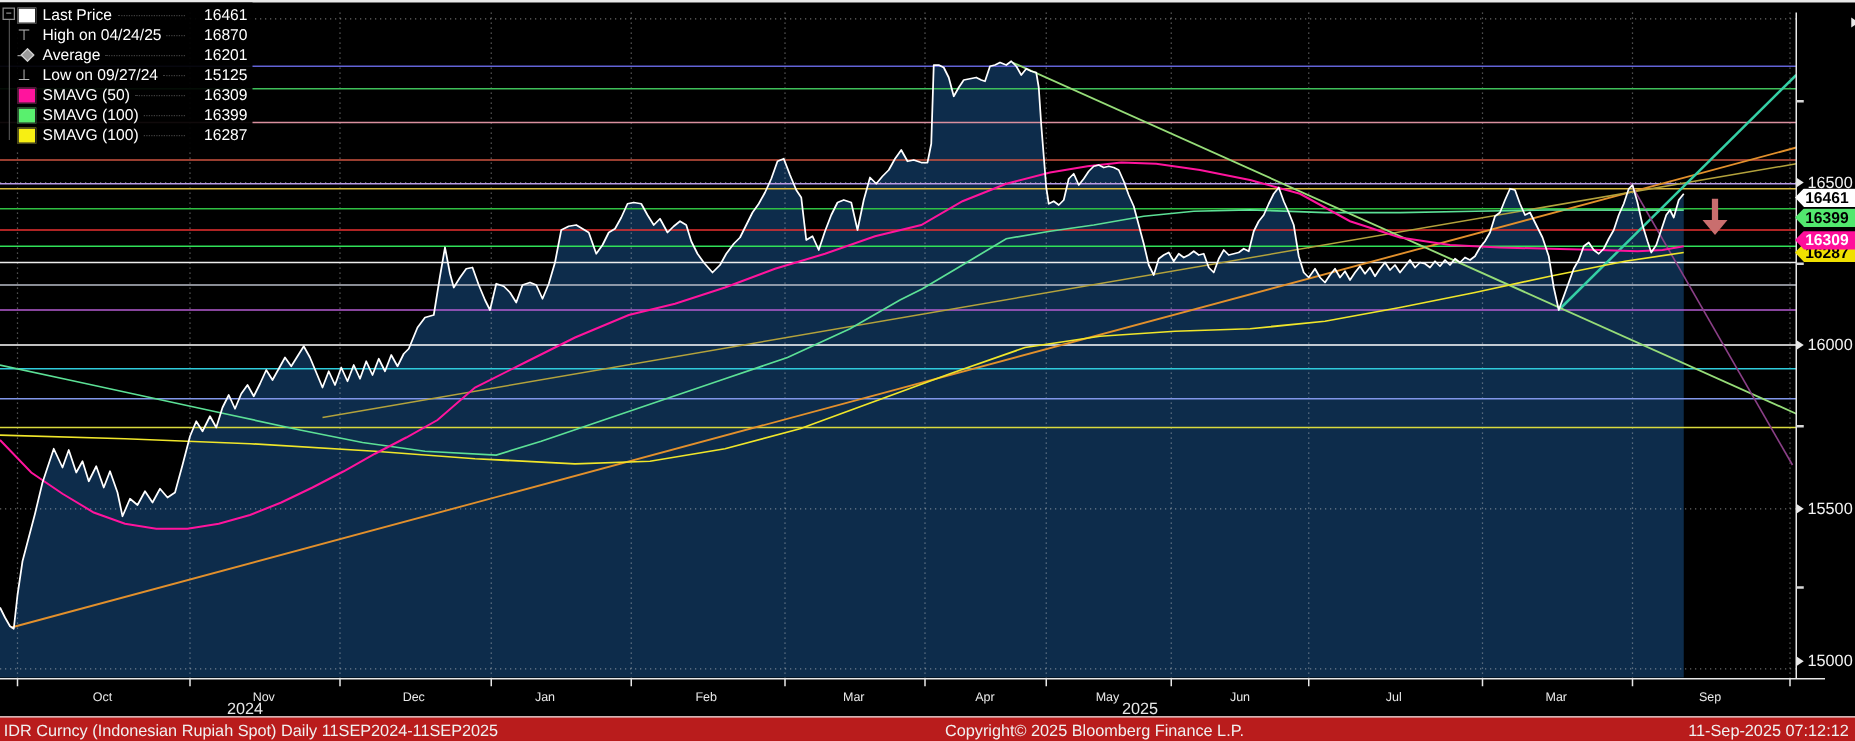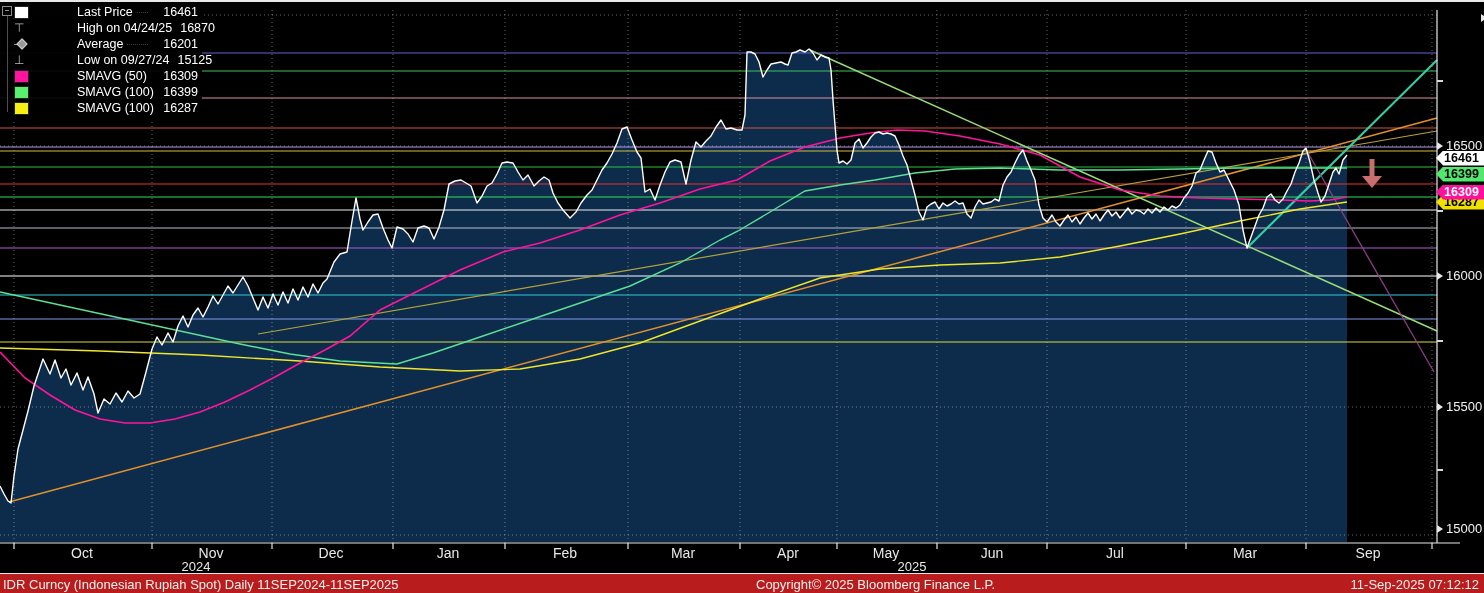--- a/index.html
+++ b/index.html
@@ -14,33 +14,33 @@
   .tree-box::after{content:"";position:absolute;left:2px;top:3px;width:4px;height:1px;background:#8a8a8a;}
   .tree-line{position:absolute;left:7px;top:14px;width:1px;height:96px;background:#4d4d4d;}
   .legend-row{display:flex;align-items:center;height:16px;margin-left:12px;color:#fff;font-size:12.5px;}
   .legend-icon{width:20px;display:flex;align-items:center;justify-content:flex-start;flex:0 0 20px;}
   .swatch{width:13px;height:11px;display:inline-block;border:1px solid #222;}
   .marker-glyph{color:#b8b8b8;font-size:12px;line-height:11px;}
   .avg-marker{position:relative;width:13px;height:11px;display:inline-block;}
   .avg-marker .avg-line{position:absolute;left:0;top:5px;width:13px;height:1px;background:#9a9a9a;}
   .avg-marker .avg-diamond{position:absolute;left:4px;top:1px;width:6px;height:6px;background:#9a9a9a;
     transform:rotate(45deg);border:1px solid #cfcfcf;}
-  .legend-label{white-space:nowrap;margin-left:43px;}
+  .legend-label{white-space:nowrap;}
   .legend-leader{flex:1;border-bottom:1px dotted #3e3e3e;margin:0 4px;height:1px;align-self:center;}
   .legend-value{width:46px;text-align:right;white-space:nowrap;}
   
   .y-label{position:absolute;color:#f2f2f2;font-size:13px;line-height:14px;white-space:nowrap;z-index:2;}
   .y-label .tri{display:inline-block;width:0;height:0;border-top:4px solid transparent;
     border-bottom:4px solid transparent;border-left:6px solid #e8e8e8;margin-right:3px;}
   .y-minor-tick{position:absolute;width:6px;height:2px;background:#d8d8d8;z-index:2;}
   .price-badge{position:absolute;left:1436px;width:48px;height:15px;z-index:5;
     clip-path:polygon(0 50%,15% 0,100% 0,100% 100%,15% 100%);
     font-size:12.5px;font-weight:bold;line-height:15px;text-align:center;padding-left:3px;box-sizing:border-box;}
   
-  .x-month{position:absolute;color:#e8e8e8;font-size:14px;transform:translateX(-50%);z-index:2;}
+  .x-month{position:absolute;color:#e8e8e8;font-size:10px;transform:translateX(-50%);z-index:2;margin-top:8px;}
   .x-year{position:absolute;color:#e8e8e8;font-size:13px;transform:translateX(-50%);z-index:2;}
   
   #status-bar{position:absolute;left:0;top:573px;width:100%;height:20px;background:#b91c1c;z-index:6;
     border-top:1px solid #e8e8e8;}
   #status-bar span{position:absolute;top:3px;color:#f0f0f0;font-size:13px;white-space:nowrap;}
   #status-left{left:3px;}
   #status-center{left:756px;}
   #status-right{right:5px;}
 </style>
 </head>
@@ -190,21 +190,21 @@
       <div class="y-minor-tick" style="left: 1437px; top: 469px;"></div>
       <div class="price-badge" style="top: 194.5px; background: rgb(240, 224, 0); color: rgb(0, 0, 0); z-index: 4;">16287</div>
       <div class="price-badge" style="top: 184.5px; background: rgb(255, 15, 155); color: rgb(255, 255, 255); z-index: 5;">16309</div>
       <div class="price-badge" style="top: 166.5px; background: rgb(82, 232, 110); color: rgb(0, 0, 0); z-index: 5;">16399</div>
       <div class="price-badge" style="top: 150.5px; background: rgb(255, 255, 255); color: rgb(0, 0, 0); z-index: 5;">16461</div>
     </div>
   <div id="x-axis">
       <div class="x-month" style="left: 82px; top: 545px;">Oct</div>
       <div class="x-month" style="left: 211px; top: 545px;">Nov</div>
       <div class="x-month" style="left: 331px; top: 545px;">Dec</div>
-      <div class="x-month" style="left: 448px; top: 545px;">Jan</div>
+      <div class="x-month" style="left: 436px; top: 545px;">Jan</div>
       <div class="x-month" style="left: 565px; top: 545px;">Feb</div>
       <div class="x-month" style="left: 683px; top: 545px;">Mar</div>
       <div class="x-month" style="left: 788px; top: 545px;">Apr</div>
       <div class="x-month" style="left: 886px; top: 545px;">May</div>
       <div class="x-month" style="left: 992px; top: 545px;">Jun</div>
       <div class="x-month" style="left: 1115px; top: 545px;">Jul</div>
       <div class="x-month" style="left: 1245px; top: 545px;">Mar</div>
       <div class="x-month" style="left: 1368px; top: 545px;">Sep</div>
       <div class="x-year" style="left: 196px; top: 559px;">2024</div>
       <div class="x-year" style="left: 912px; top: 559px;">2025</div>

